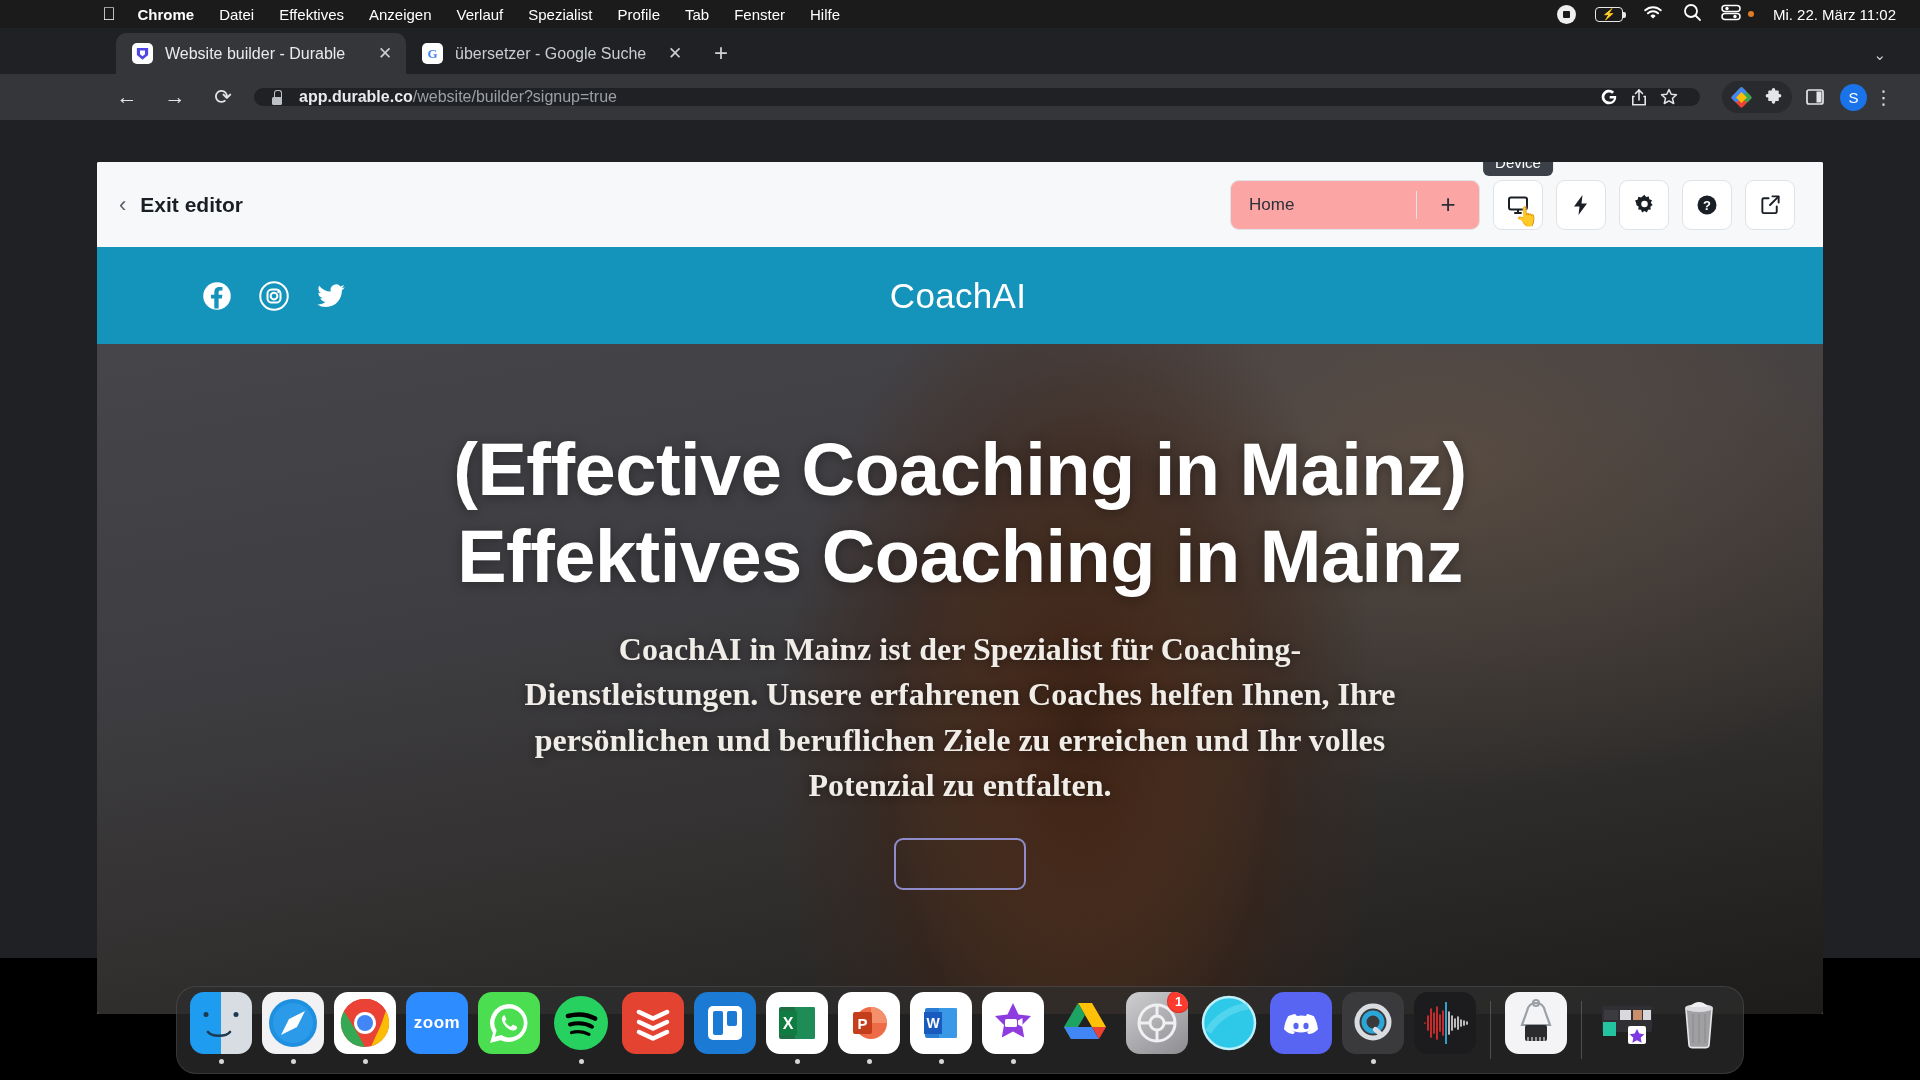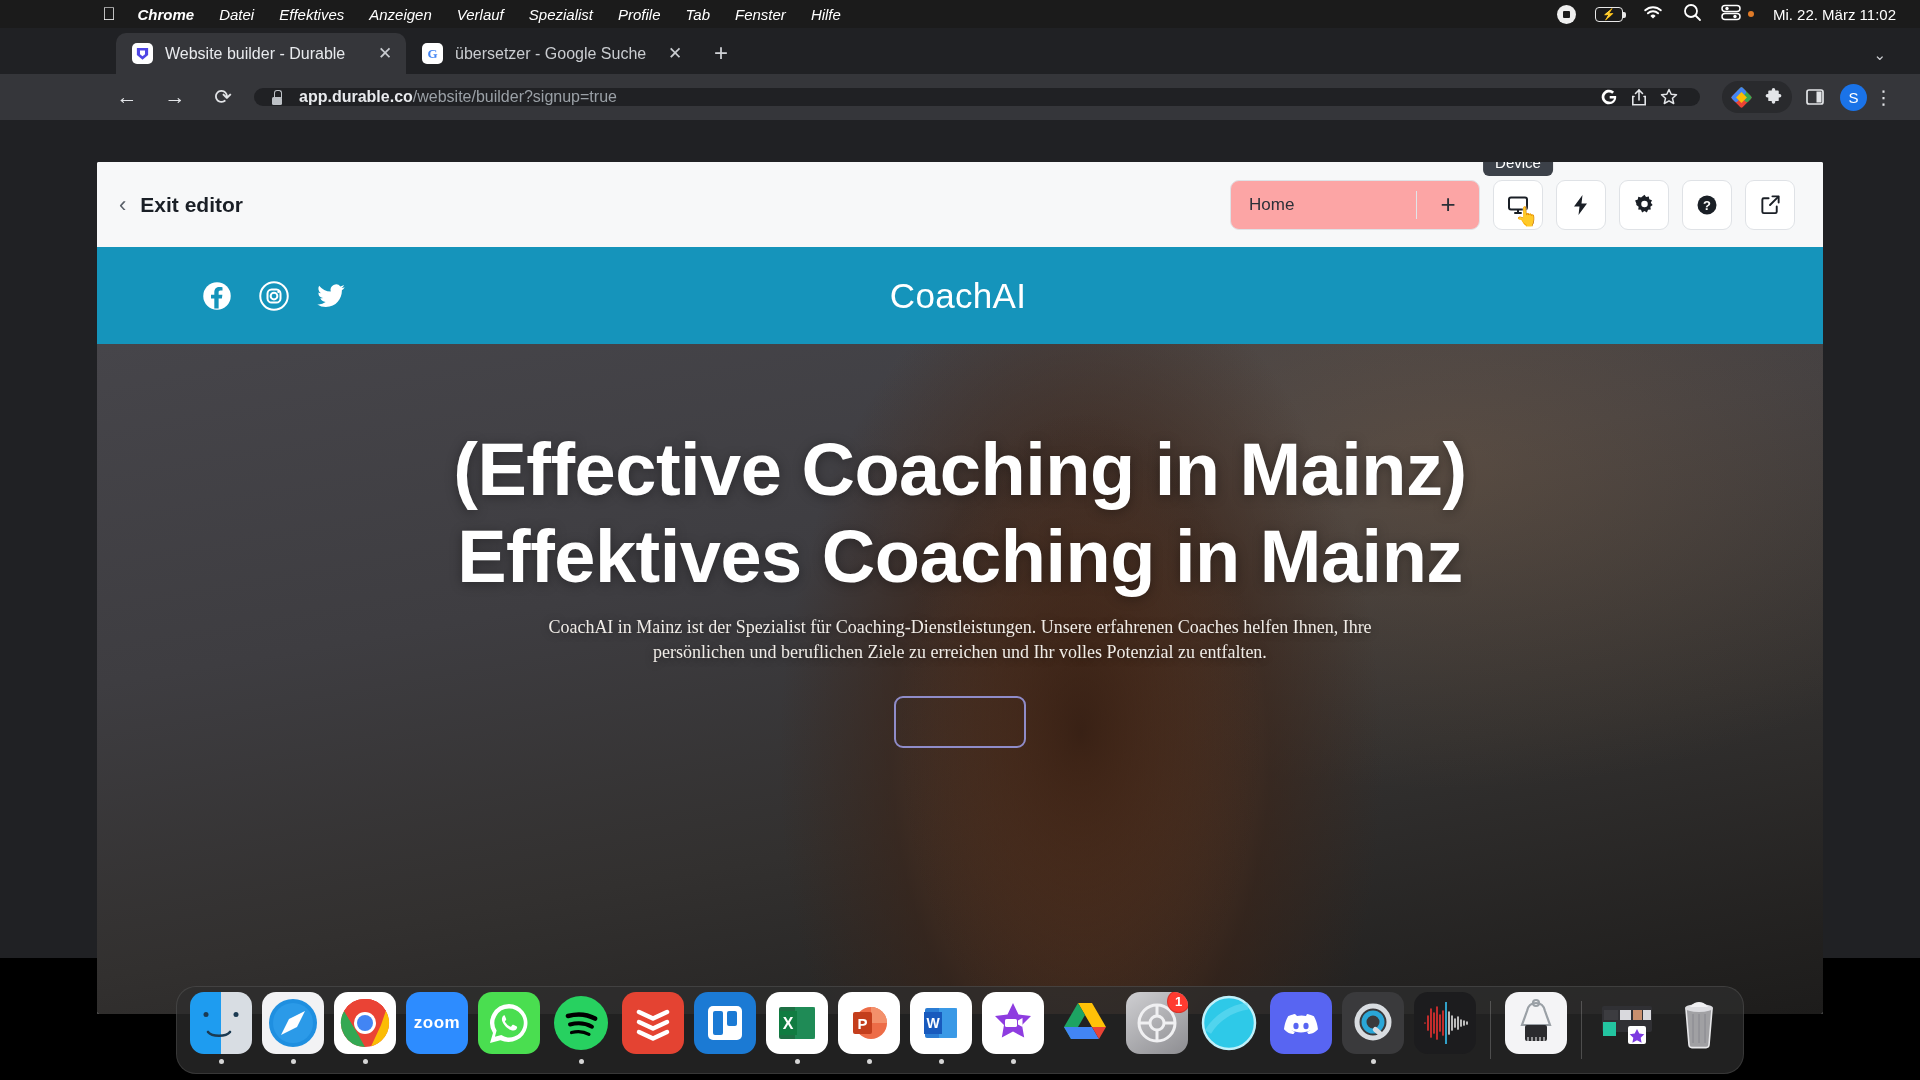--- a/index.html
+++ b/index.html
@@ -6,21 +6,21 @@
   html,body { width:1920px; height:1080px; overflow:hidden; background:#000; }
   body { font-family:"Liberation Sans", sans-serif; }
 
   
   #menubar {
     position:absolute; left:0; top:0; width:1920px; height:28px;
     background:#1b1b1b; display:flex; align-items:center;
     padding-left:102px; color:#fff; font-size:15px;
   }
   #menubar .apple { font-size:18px; margin-right:22px; line-height:1; }
-  #menubar .mi { margin-right:25px; white-space:nowrap;font-style:italic; }
+  #menubar .mi { margin-right:25px; white-space:nowrap; }
   #menubar .mi.bold { font-weight:bold; }
   #menubar .right { position:absolute; right:24px; display:flex; align-items:center; gap:19px; }
   .rec-dot { width:19px;height:19px;border-radius:50%;background:#efefef;
              display:flex;align-items:center;justify-content:center; }
   .rec-dot i { display:block;width:7px;height:7px;background:#1b1b1b;border-radius:1px; }
   .battery { width:28px;height:15px;border:1.8px solid #e8e8e8;border-radius:4px;
              position:relative;display:flex;align-items:center;justify-content:center; }
   .battery:after { content:"";position:absolute;right:-4px;top:4px;width:2.5px;height:6px;
                    background:#e8e8e8;border-radius:0 2px 2px 0; }
   .battery b { font-size:11px;color:#e8e8e8;line-height:1; }
@@ -107,23 +107,23 @@
           background:
             radial-gradient(ellipse 420px 700px at 57% 62%, rgba(120,70,40,.85) 0%, rgba(60,35,22,.55) 45%, rgba(0,0,0,0) 72%),
             radial-gradient(ellipse 900px 500px at 78% 18%, rgba(150,110,70,.30) 0%, rgba(0,0,0,0) 65%),
             linear-gradient(170deg,#46454a 0%, #3e3d41 35%, #32302f 65%, #1d1c1b 100%); }
   #hero:before { content:""; position:absolute; inset:0;
      background:radial-gradient(ellipse 260px 460px at 57% 58%, rgba(40,22,14,.75) 0%, rgba(40,22,14,0) 70%); }
   .hero-inner { position:relative; z-index:2; padding-top:82px; text-align:center; color:#fff;
                 font-family:"Liberation Sans Narrow","Liberation Sans", sans-serif; }
   .hero-h1 { font-size:74px; line-height:1.18; font-weight:bold; letter-spacing:-.5px;
              font-stretch:condensed; text-shadow:0 2px 12px rgba(0,0,0,.35); }
-  .hero-sub { margin-top:14px; font-size:18px; line-height:1.42; color:#f0ece7;
+  .hero-sub { margin-top:26px; font-size:32px; line-height:1.42; color:#f0ece7;
               font-family:"Liberation Serif", serif; max-width:900px; margin-left:auto;
-              margin-right:auto; text-shadow:0 1px 8px rgba(0,0,0,.4); }
+              margin-right:auto; text-shadow:0 1px 8px rgba(0,0,0,.4);font-weight:bold; }
   .hero-btn { margin:30px auto 0; width:132px; height:52px; border:2px solid #8f8cc9;
               border-radius:9px; }
 
   
   #dock { position:absolute; left:50%; transform:translateX(-50%); bottom:6px;
           height:88px; background:rgba(46,46,46,.72); border-radius:20px;
           border:1px solid rgba(255,255,255,.10);
           display:flex; align-items:center; padding:0 10px; gap:4px; }
   .dock-item { width:68px;height:76px;display:flex;flex-direction:column;
                align-items:center;justify-content:flex-start;position:relative; }

